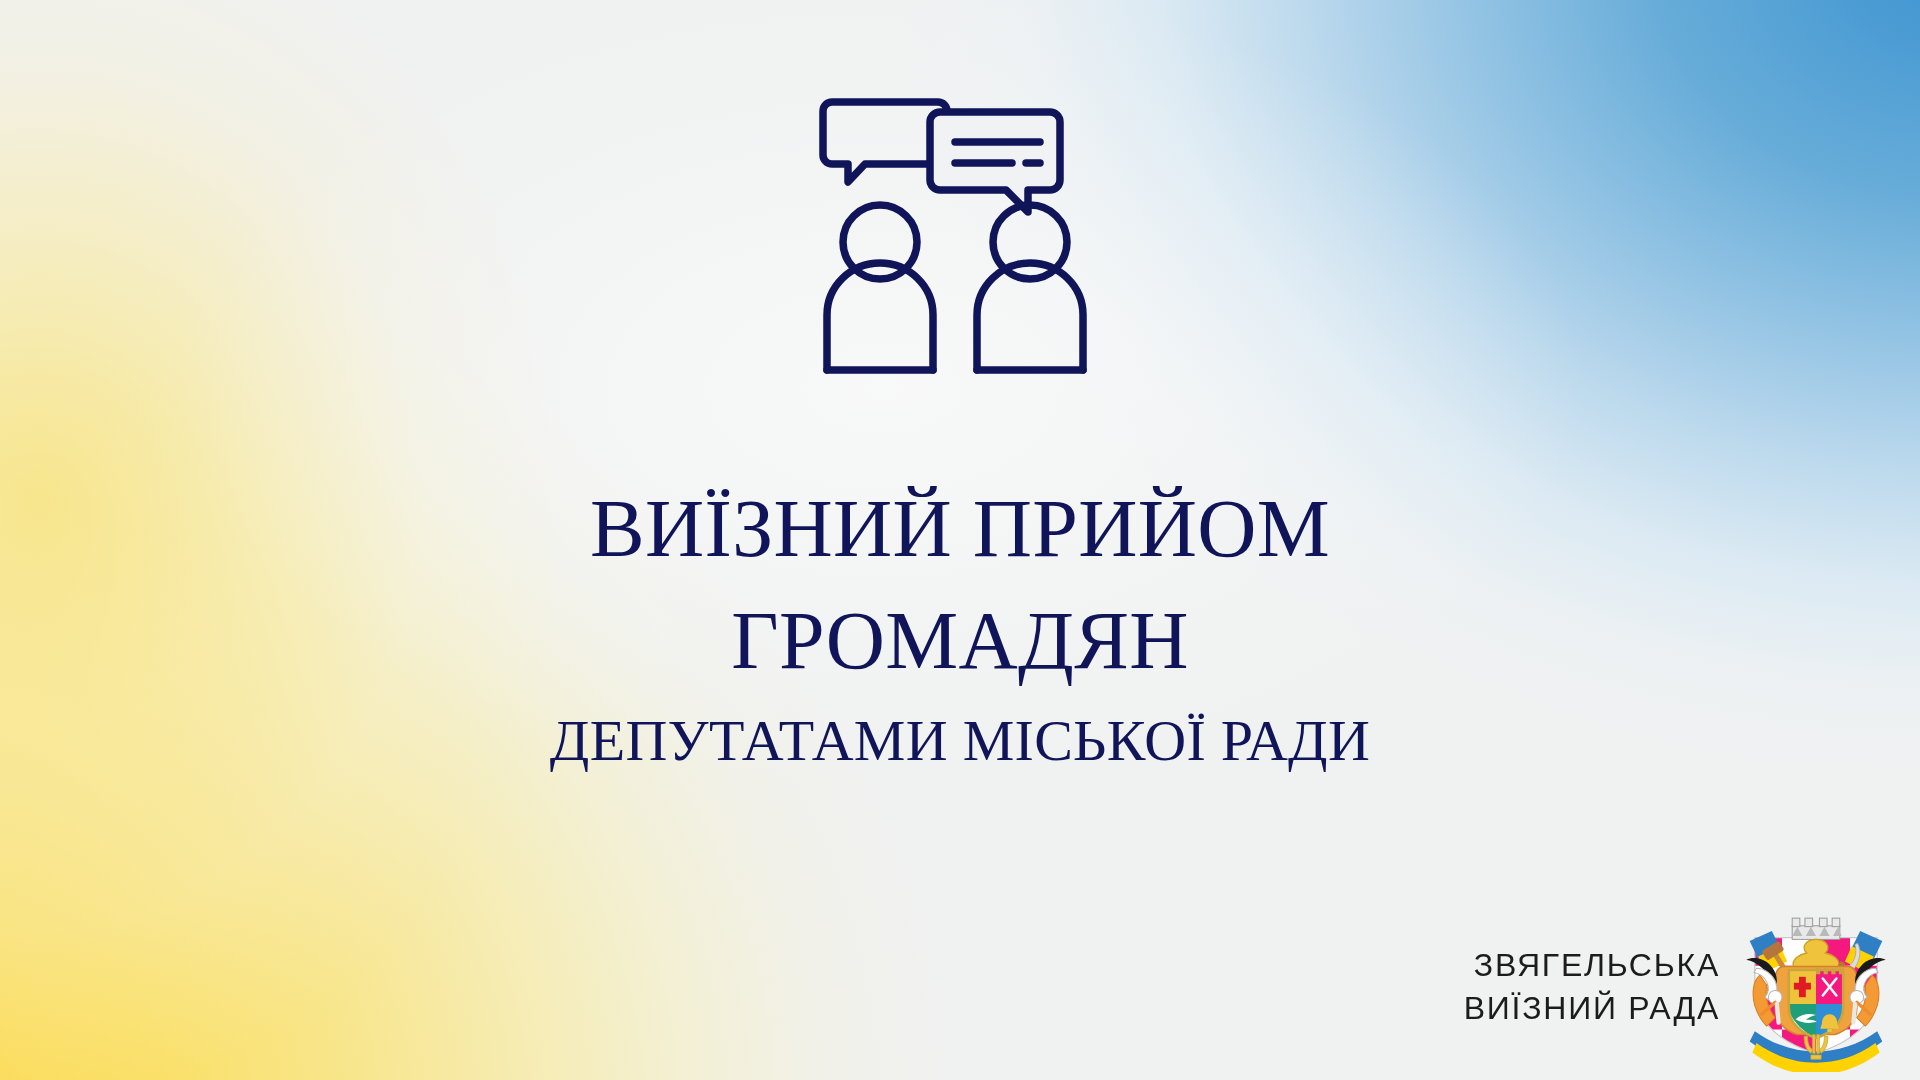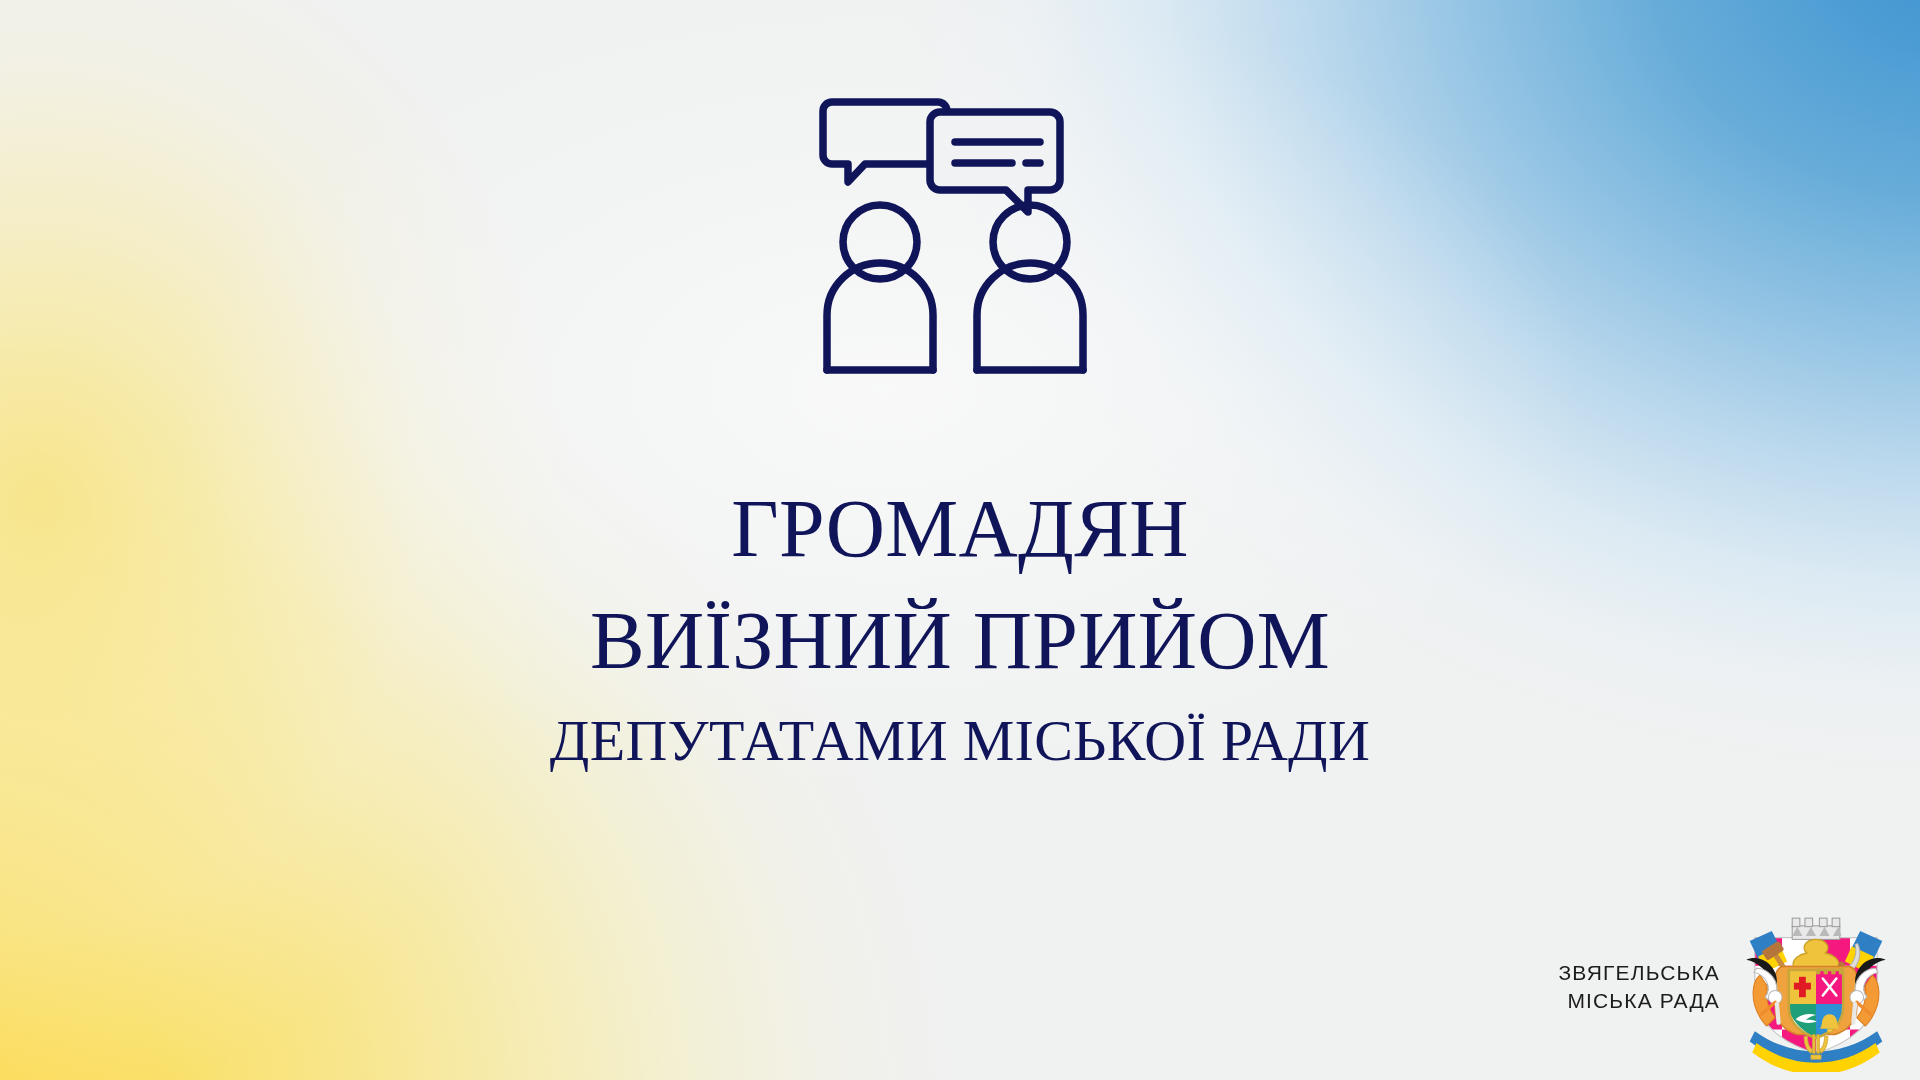--- a/index.html
+++ b/index.html
@@ -123,21 +123,21 @@
     right: 18px;
     bottom: 8px;
     display: flex;
     align-items: center;
     gap: 10px;
   }
   #brand-text {
     text-align: right;
     color: #1c1c1c;
     font-family: "Liberation Sans", sans-serif;
-    font-size: 21px;
+    font-size: 32px;
     font-weight: 400;
     letter-spacing: 0.055em;
     line-height: 1.33;
   }
   #brand-text .brand-line { display: block; white-space: nowrap; }
 
   #crest {
     width: 172px;
     height: 170px;
     flex: none;
@@ -179,30 +179,30 @@
 
         <g>
           <circle cx="218" cy="158" r="37" fill="none"></circle>
           <path d="M165 286v-55c0-29 24-52 53-52s53 23 53 52v55" fill="none"></path>
           <line x1="165" y1="286" x2="271" y2="286"></line>
         </g>
       </svg>
     </div>
 
     <div id="headline">
+      <span class="headline-line hl-1">ВИЇЗНИЙ ПРИЙОМ</span>
       <span class="headline-line hl-2">ГРОМАДЯН</span>
-      <span class="headline-line hl-1">ВИЇЗНИЙ ПРИЙОМ</span>
       <span class="headline-line hl-3">ДЕПУТАТАМИ МІСЬКОЇ РАДИ</span>
     </div>
 
     <div id="brand">
 
       <div id="brand-text">
         <span class="brand-line">ЗВЯГЕЛЬСЬКА</span>
-        <span class="brand-line">МІСЬКА РАДА</span>
+        <span class="brand-line">ВИЇЗНИЙ РАДА</span>
       </div>
 
       <div id="crest">
         <svg viewBox="0 0 200 200" xmlns="http://www.w3.org/2000/svg">
           <defs>
             <clipPath id="crestClip">
               <path d="M28 42h144v62c0 38-32 62-72 74-40-12-72-36-72-74z"></path>
             </clipPath>
           </defs>
 

